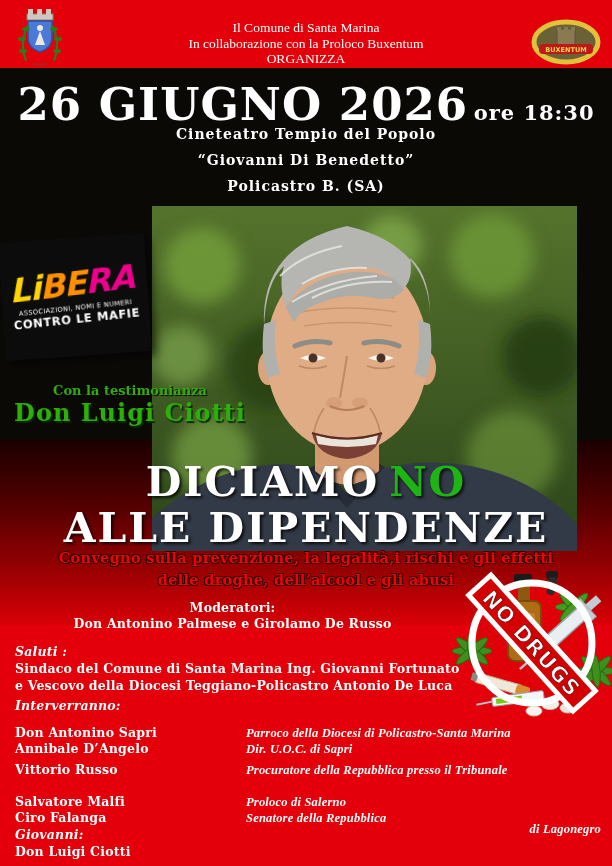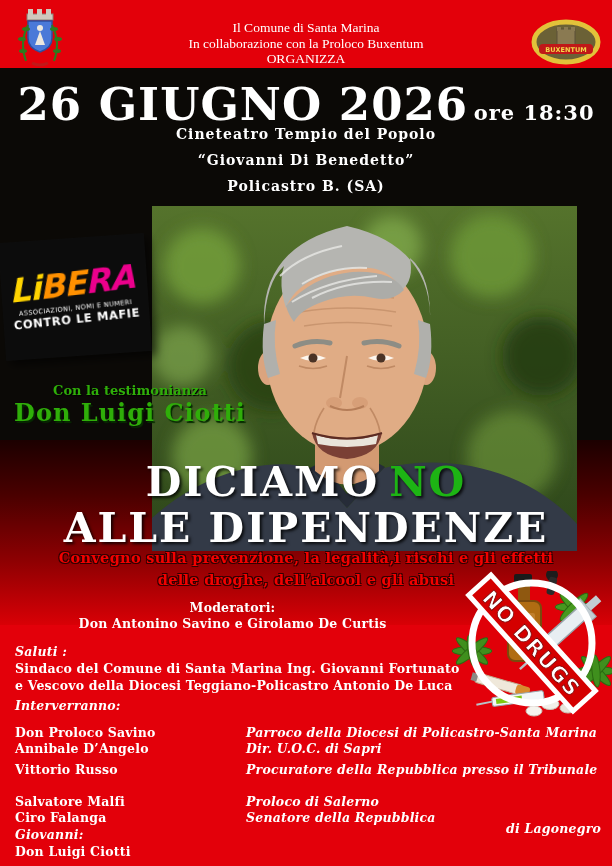--- a/index.html
+++ b/index.html
@@ -56,21 +56,21 @@
     text-shadow:1px 1px 0 #300000,-1px -1px 0 #300000,1px -1px 0 #300000,-1px 1px 0 #300000;}
   
   .wtxt{color:#fff;font-weight:bold;font-size:12.5px;z-index:6;position:absolute;letter-spacing:.2px;}
   .center-block{text-align:center;}
   .ital{font-style:italic;}
   .mods{left:0;top:600px;width:465px;line-height:16px;}
   .saluti{left:15px;top:643px;width:560px;line-height:17px;}
   .speakers{left:15px;top:698px;width:590px;}
   .sp-row{position:absolute;left:0;width:590px;}
   .sp-left{position:absolute;left:0;width:220px;line-height:16px;}
-  .sp-right{position:absolute;left:231px;width:355px;line-height:16px;font-style:italic;}
+  .sp-right{position:absolute;left:231px;width:355px;line-height:16px;font-style:italic;font-family:Liberation Serif, serif;}
   .alignR{text-align:right;margin-top:43px;}
   .conclude{left:15px;top:826px;width:300px;line-height:17px;}
   
   .nodrugs{position:absolute;left:448px;top:571px;z-index:5;}
 </style>
 </head>
 <body>
 
 <div class="poster">
 
@@ -222,35 +222,35 @@
   <div class="title1">
     <span>DICIAMO</span><span class="no">NO</span>
   </div>
   <div class="title2">ALLE DIPENDENZE</div>
 
   <div class="subt" style="top:549px;">Convegno sulla prevenzione, la legalità,i rischi e gli effetti</div>
   <div class="subt" style="top:571px;">delle droghe, dell’alcool  e gli abusi</div>
 
   <div class="wtxt mods center-block">
     <div>Moderatori:</div>
-    <div>Don Antonino Savino  e Girolamo De Curtis</div>
+    <div>Don Antonino Palmese  e Girolamo De Russo</div>
   </div>
 
   <div class="wtxt saluti">
     <div class="ital">Saluti :</div>
     <div>Sindaco del Comune di Santa Marina  Ing. Giovanni Fortunato</div>
     <div>e Vescovo della Diocesi Teggiano-Policastro Antonio De Luca</div>
   </div>
 
   <div class="wtxt speakers">
     <div class="ital">Interverranno:</div>
 
     <div class="sp-row" style="top:27px;">
       <div class="sp-left">
-        <div>Don Proloco Savino</div>
+        <div>Don Antonino Sapri</div>
         <div>Annibale D’Angelo</div>
       </div>
       <div class="sp-right">
         <div>Parroco della Diocesi di Policastro-Santa Marina</div>
         <div>Dir. U.O.C. di Sapri</div>
       </div>
     </div>
 
     <div class="sp-row" style="top:64px;">
       <div class="sp-left">

